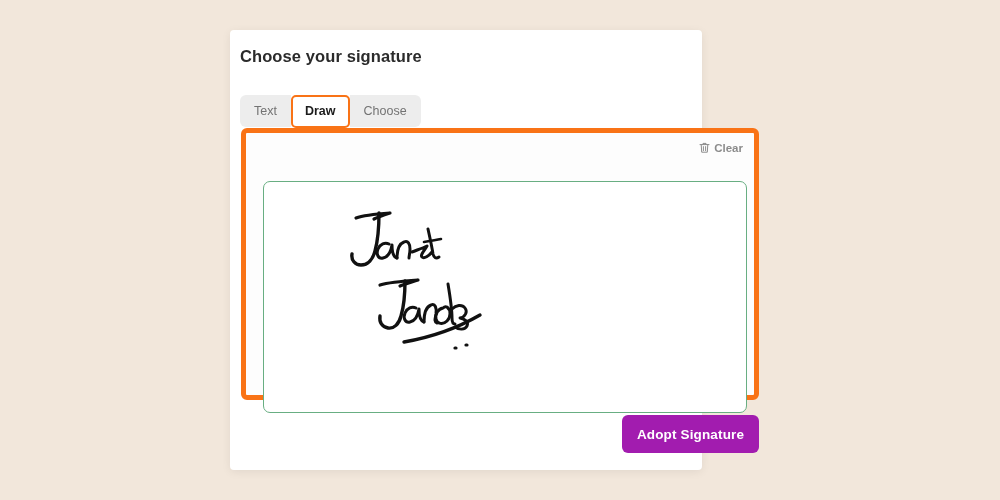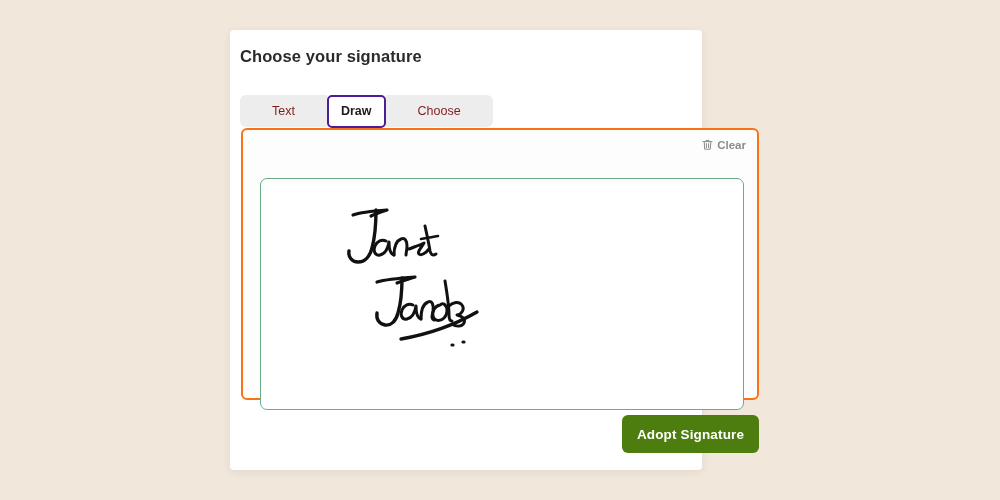--- a/index.html
+++ b/index.html
@@ -47,61 +47,61 @@
   .tabs {
     position: absolute;
     left: 10px;
     top: 65px;
     display: flex;
     align-items: flex-start;
     height: 32px;
   }
   .tab {
     height: 32px;
-    padding: 0 32px;
+    padding: 0 14px;
     display: flex;
     align-items: center;
     justify-content: center;
     font-size: 12.5px;
-    color: #7f1d1d;
+    color: #737373;
     background: #ededed;
     border: none;
     box-sizing: border-box;
     cursor: pointer;
     font-family: "Liberation Sans", sans-serif;
   }
   .tab:first-child {
     border-top-left-radius: 6px;
     border-bottom-left-radius: 6px;
   }
   .tab:last-child {
     border-top-right-radius: 6px;
     border-bottom-right-radius: 6px;
   }
   .tab.active {
     background: #ffffff;
     color: #1c1c1c;
     font-weight: bold;
-    border: 2px solid #4c1d95;
+    border: 2px solid #f97316;
     border-radius: 5px;
     height: 33px;
     margin-top: -0.5px;
     padding: 0 12px;
     z-index: 2;
   }
 
   
   .sig-panel {
     position: absolute;
     left: 11px;
     top: 98px;
     width: 518px;
     height: 272px;
     background: #fdfdfd;
-    border: 2px solid #f97316;
+    border: 5px solid #f97316;
     border-radius: 6px;
     box-sizing: border-box;
   }
 
   .clear-btn {
     position: absolute;
     right: 9px;
     top: 7px;
     display: flex;
     align-items: center;
@@ -138,21 +138,21 @@
     height: 160px;
   }
 
   
   .adopt-btn {
     position: absolute;
     left: 392px;
     top: 385px;
     width: 137px;
     height: 38px;
-    background: #4d7c0f;
+    background: #a21caf;
     color: #ffffff;
     font-size: 13.5px;
     font-weight: bold;
     border: none;
     border-radius: 6px;
     cursor: pointer;
     letter-spacing: 0.15px;
     font-family: "Liberation Sans", sans-serif;
   }
 </style>

